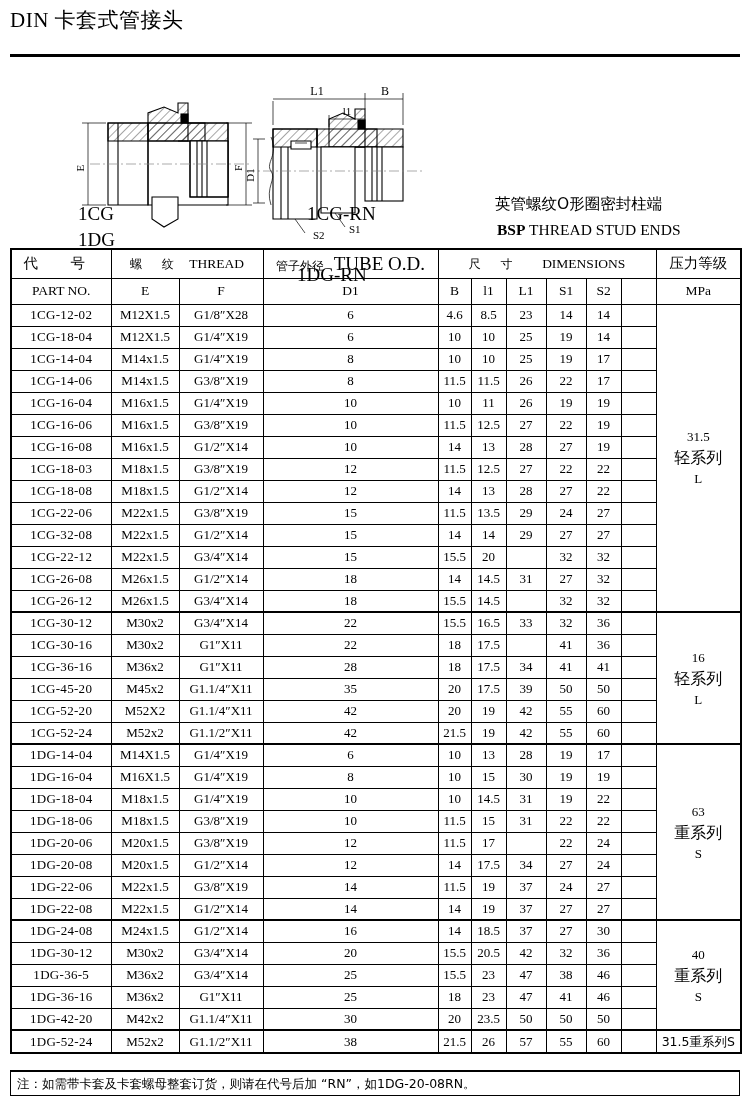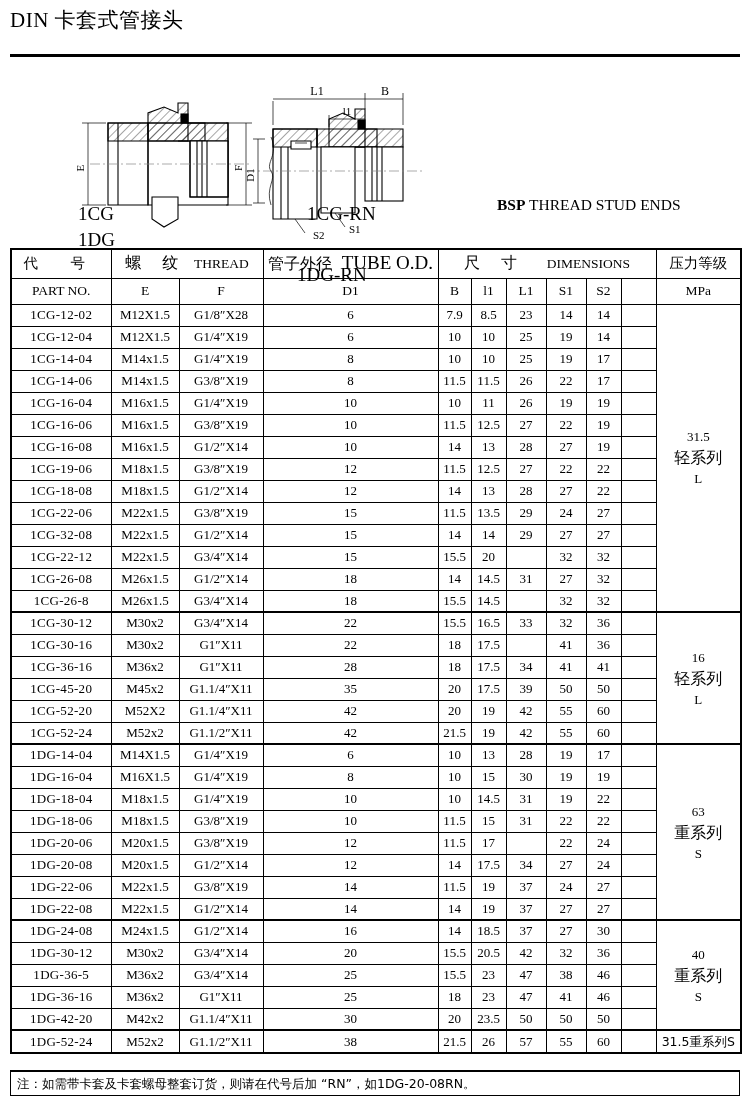--- a/index.html
+++ b/index.html
@@ -72,21 +72,21 @@
     white-space: nowrap;
   }
   #spec-table .hdr-top td { height: 29px; font-size: 14.5px; }
   #spec-table .hdr-bot td { height: 26px; font-size: 13.5px; }
   .thick-l { border-left-width: 2px !important; }
   .thick-r { border-right-width: 2px !important; }
   .thick-t { border-top-width: 2px !important; }
   .thick-b { border-bottom-width: 2px !important; }
 
   .cjk { font-family: "DejaVu Sans", sans-serif; font-size: 13.5px; }
-  .hdr-cjk { font-family: "DejaVu Sans", sans-serif; font-size: 16px; }
+  .hdr-cjk { font-family: "DejaVu Sans", sans-serif; font-size: 12px; }
   .spaced { letter-spacing: 14px; padding-left: 8px; }
   .spaced2 { letter-spacing: 8px; }
   .mix-left { text-align: left; padding-left: 6px; }
   .press-cell { font-size: 15px; line-height: 21px; }
   .press-cell .cjkline { font-family: "DejaVu Sans", sans-serif; font-size: 16px; }
   .press-small { font-size: 13px; }
   .press-small .cjkline { font-family: "DejaVu Sans", sans-serif; font-size: 12.5px; }
   .partno { font-size: 13.5px; letter-spacing: .3px; }
   .numcell { font-size: 14px; }
   .numcell-sm { font-size: 12.5px; }
@@ -211,20 +211,21 @@
     <text x="88" y="172" font-size="11" font-family="Liberation Serif, serif">S2</text>
     <text x="124" y="166" font-size="11" font-family="Liberation Serif, serif">S1</text>
   </svg>
 
   <div class="caption" style="left:78px; top:146px;">1CG</div>
   <div class="caption" style="left:78px; top:172px;">1DG</div>
   <div class="caption" style="left:307px; top:146px;">1CG-RN</div>
   <div class="caption" style="left:297px; top:172px;margin-top:35px;">1DG-RN</div>
 
   <div id="legend">
+    <div class="ln cjk">英管螺纹O形圈密封柱端</div>
     <div class="ln ln2"><span class="bsp">BSP</span> <span>THREAD STUD ENDS</span></div>
   </div>
 </div>
 
 <table id="spec-table">
   <colgroup>
     <col style="width:100px">
       <col style="width:68px">
       <col style="width:84px">
     <col style="width:175px">
@@ -266,34 +267,34 @@
       <td></td>
       <td class="thick-r">MPa</td>
     </tr>
   </thead>
   <tbody id="table-body">
       <tr>
         <td class="partno thick-l">1CG-12-02</td>
         <td class="thread">M12X1.5</td>
         <td class="thread">G1/8″X28</td>
         <td class="numcell">6</td>
-        <td class="numcell">7.9</td>
+        <td class="numcell">4.6</td>
         <td class="numcell">8.5</td>
         <td class="numcell">23</td>
         <td class="numcell-sm">14</td>
         <td class="numcell-sm">14</td>
         <td class="numcell"></td>
         <td rowspan="14" class="press-cell thick-r">
           <div>31.5</div>
           <div class="cjkline">轻系列</div>
           <div>L</div>
         </td>
       </tr>
       <tr>
-        <td class="partno thick-l">1CG-12-04</td>
+        <td class="partno thick-l">1CG-18-04</td>
         <td class="thread">M12X1.5</td>
         <td class="thread">G1/4″X19</td>
         <td class="numcell">6</td>
         <td class="numcell">10</td>
         <td class="numcell">10</td>
         <td class="numcell">25</td>
         <td class="numcell-sm">19</td>
         <td class="numcell-sm">14</td>
         <td class="numcell"></td>
       </tr>
@@ -351,21 +352,21 @@
         <td class="thread">G1/2″X14</td>
         <td class="numcell">10</td>
         <td class="numcell">14</td>
         <td class="numcell">13</td>
         <td class="numcell">28</td>
         <td class="numcell-sm">27</td>
         <td class="numcell-sm">19</td>
         <td class="numcell"></td>
       </tr>
       <tr>
-        <td class="partno thick-l">1CG-19-06</td>
+        <td class="partno thick-l">1CG-18-03</td>
         <td class="thread">M18x1.5</td>
         <td class="thread">G3/8″X19</td>
         <td class="numcell">12</td>
         <td class="numcell">11.5</td>
         <td class="numcell">12.5</td>
         <td class="numcell">27</td>
         <td class="numcell-sm">22</td>
         <td class="numcell-sm">22</td>
         <td class="numcell"></td>
       </tr>
@@ -423,21 +424,21 @@
         <td class="thread">G1/2″X14</td>
         <td class="numcell">18</td>
         <td class="numcell">14</td>
         <td class="numcell">14.5</td>
         <td class="numcell">31</td>
         <td class="numcell-sm">27</td>
         <td class="numcell-sm">32</td>
         <td class="numcell"></td>
       </tr>
       <tr>
-        <td class="partno thick-l">1CG-26-8</td>
+        <td class="partno thick-l">1CG-26-12</td>
         <td class="thread">M26x1.5</td>
         <td class="thread">G3/4″X14</td>
         <td class="numcell">18</td>
         <td class="numcell">15.5</td>
         <td class="numcell">14.5</td>
         <td class="numcell"></td>
         <td class="numcell-sm">32</td>
         <td class="numcell-sm">32</td>
         <td class="numcell"></td>
       </tr>

